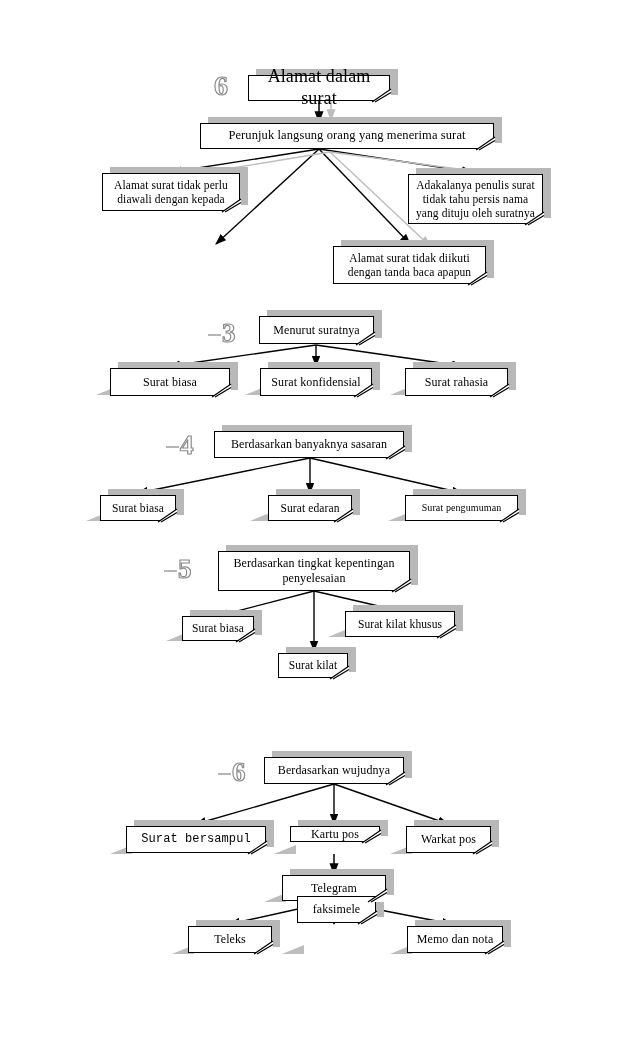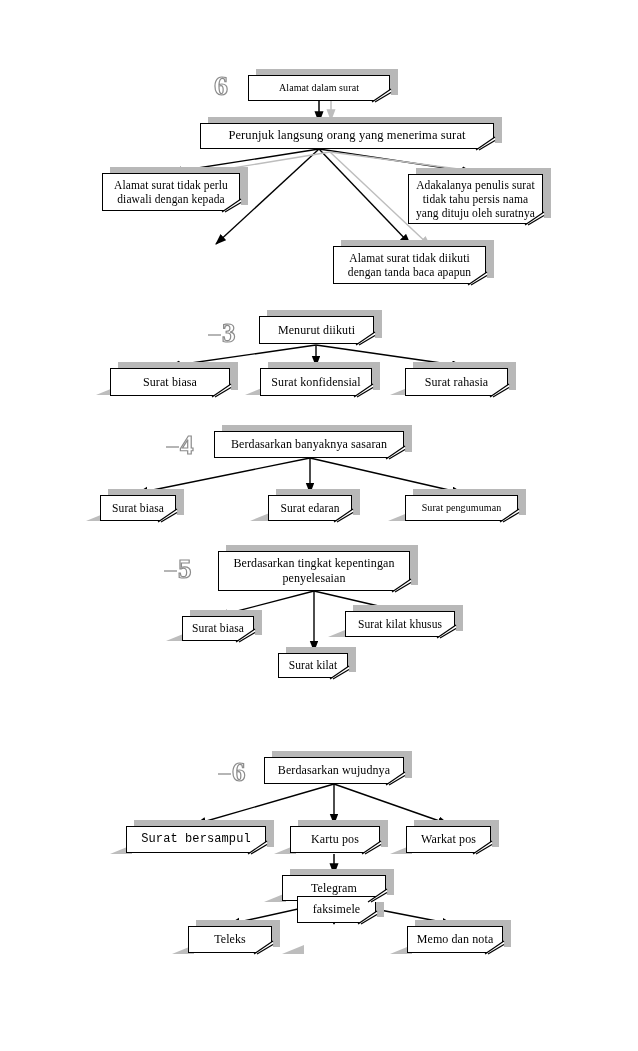--- a/index.html
+++ b/index.html
@@ -107,21 +107,21 @@
   <div class="wedge" style="left:390px;top:845px;width:22px;height:9px;clip-path:polygon(0 100%,100% 0,100% 100%);"></div>
   <div class="wedge" style="left:264px;top:893px;width:22px;height:9px;clip-path:polygon(0 100%,100% 0,100% 100%);"></div>
   <div class="wedge" style="left:172px;top:945px;width:22px;height:9px;clip-path:polygon(0 100%,100% 0,100% 100%);"></div>
   <div class="wedge" style="left:282px;top:945px;width:22px;height:9px;clip-path:polygon(0 100%,100% 0,100% 100%);"></div>
   <div class="wedge" style="left:390px;top:945px;width:22px;height:9px;clip-path:polygon(0 100%,100% 0,100% 100%);"></div>
 
   <div class="marker" style="left:214px;top:70px;font-size:28px;">
     <span class="glyph">6</span>
   </div>
 
-  <div class="node" style="left:248px;top:75px;width:142px;height:26px;font-size:10px;padding-left:8px;">
+  <div class="node" style="left:248px;top:75px;width:142px;height:26px;font-size:18px;padding-left:8px;">
     <div class="shadow"></div>
     <div class="body">
       <span class="label">Alamat dalam surat</span>
     </div>
     <div class="fold">
       <svg viewBox="0 0 19 13">
           <polygon points="0,13 19,13 19,0" fill="#fff"></polygon>
       <path d="M0,13 L19,0" stroke="#000" stroke-width="1.2" fill="none"></path>
       <path d="M3,13 L19,3.5" stroke="#000" stroke-width="1.2" fill="none"></path>
         </svg>
@@ -186,21 +186,21 @@
   </div>
 
   <div class="marker" style="left:222px;top:318px;font-size:27px;">
     <span class="tick"></span>
     <span class="glyph">3</span>
   </div>
 
   <div class="node" style="left:259px;top:316px;width:115px;height:28px;font-size:12px;">
     <div class="shadow"></div>
     <div class="body">
-      <span class="label">Menurut diikuti</span>
+      <span class="label">Menurut suratnya</span>
     </div>
     <div class="fold">
       <svg viewBox="0 0 19 13">
           <polygon points="0,13 19,13 19,0" fill="#fff"></polygon>
       <path d="M0,13 L19,0" stroke="#000" stroke-width="1.2" fill="none"></path>
       <path d="M3,13 L19,3.5" stroke="#000" stroke-width="1.2" fill="none"></path>
         </svg>
     </div>
   </div>
 
@@ -394,21 +394,21 @@
     </div>
     <div class="fold">
       <svg viewBox="0 0 19 13">
           <polygon points="0,13 19,13 19,0" fill="#fff"></polygon>
       <path d="M0,13 L19,0" stroke="#000" stroke-width="1.2" fill="none"></path>
       <path d="M3,13 L19,3.5" stroke="#000" stroke-width="1.2" fill="none"></path>
         </svg>
     </div>
   </div>
 
-  <div class="node" style="left:290px;top:826px;width:90px;height:27px;font-size:12px;">
+  <div class="node" style="left:290px;top:826px;width:90px;height:16px;font-size:12px;">
     <div class="shadow"></div>
     <div class="body">
       <span class="label">Kartu pos</span>
     </div>
     <div class="fold">
       <svg viewBox="0 0 19 13">
           <polygon points="0,13 19,13 19,0" fill="#fff"></polygon>
       <path d="M0,13 L19,0" stroke="#000" stroke-width="1.2" fill="none"></path>
       <path d="M3,13 L19,3.5" stroke="#000" stroke-width="1.2" fill="none"></path>
         </svg>

